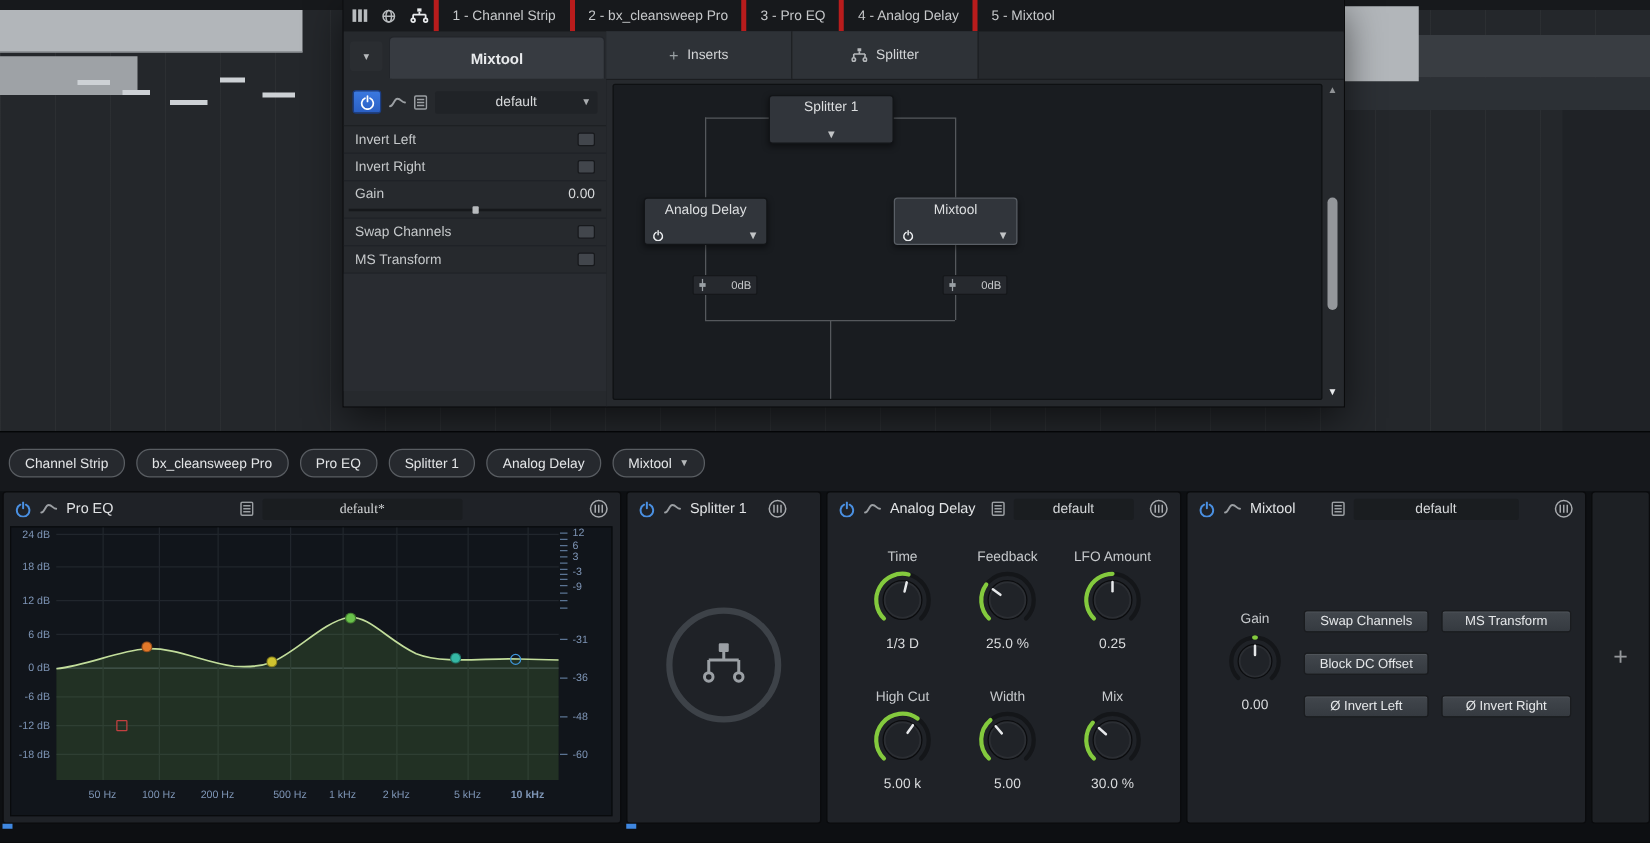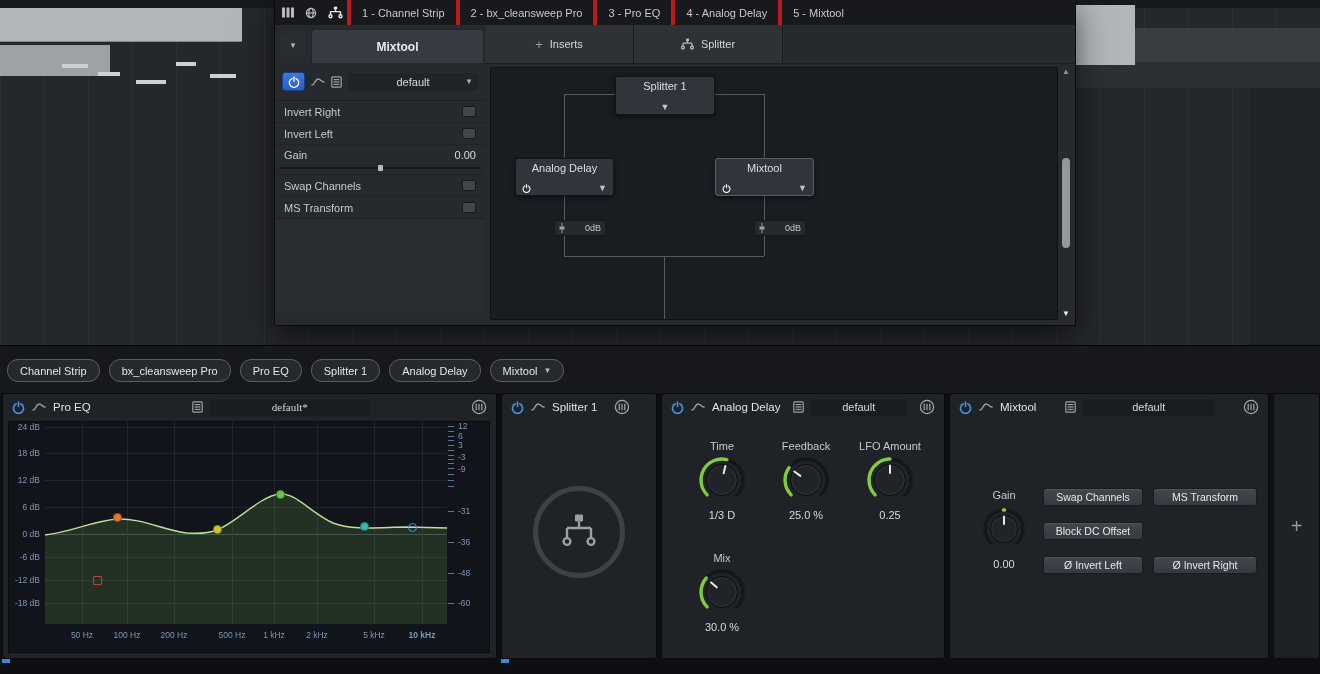--- a/index.html
+++ b/index.html
@@ -202,25 +202,25 @@
               <line x1="2.6" y1="8.4" x2="8.4" y2="8.4"></line>
             </svg>
         </span>
         <div class="preset-select">
           <span>default</span>
           <span class="arrow">▼</span>
         </div>
       </div>
       <div>
         <div class="param-row">
+          <span>Invert Left</span>
+          <span class="ptoggle"></span>
+        </div>
+        <div class="param-row">
           <span>Invert Right</span>
-          <span class="ptoggle"></span>
-        </div>
-        <div class="param-row">
-          <span>Invert Left</span>
           <span class="ptoggle"></span>
         </div>
         <div class="param-row gain">
           <div class="prow">
             <span>Gain</span>
             <span class="pvalue">0.00</span>
           </div>
           <div class="pslider">
             <div class="ptrack"></div>
             <div class="pthumb"></div>
@@ -557,20 +557,42 @@
           <div class="knob"><svg width="50" height="50">
                 <path d="M 10.15 39.85 A 21 21 0 1 1 39.85 39.85" fill="none" stroke="#141619" stroke-width="3.4" stroke-linecap="round"></path>
                 <path d="M 10.15 39.85 A 21 21 0 0 1 25.00 4.00" fill="none" stroke="#84ca3e" stroke-width="3.4" stroke-linecap="round"></path>
                 <circle cx="25" cy="25" r="15.5" fill="#2b2e33" stroke="#0b0c0e"></circle>
                 <circle cx="25" cy="25" r="13.5" fill="#202328"></circle>
                 <line x1="25.00" y1="18.00" x2="25.00" y2="10.50" stroke="#e6e8ea" stroke-width="2" stroke-linecap="round"></line>
               </svg></div>
           <div class="kvalue">0.25</div>
         </div>
         <div class="kgroup">
+          <div class="klabel">High Cut</div>
+          <div class="knob"><svg width="50" height="50">
+                <path d="M 10.15 39.85 A 21 21 0 1 1 39.85 39.85" fill="none" stroke="#141619" stroke-width="3.4" stroke-linecap="round"></path>
+                <path d="M 10.15 39.85 A 21 21 0 0 1 37.08 7.82" fill="none" stroke="#84ca3e" stroke-width="3.4" stroke-linecap="round"></path>
+                <circle cx="25" cy="25" r="15.5" fill="#2b2e33" stroke="#0b0c0e"></circle>
+                <circle cx="25" cy="25" r="13.5" fill="#202328"></circle>
+                <line x1="29.03" y1="19.27" x2="33.34" y2="13.14" stroke="#e6e8ea" stroke-width="2" stroke-linecap="round"></line>
+              </svg></div>
+          <div class="kvalue">5.00 k</div>
+        </div>
+        <div class="kgroup">
+          <div class="klabel">Width</div>
+          <div class="knob"><svg width="50" height="50">
+                <path d="M 10.15 39.85 A 21 21 0 1 1 39.85 39.85" fill="none" stroke="#141619" stroke-width="3.4" stroke-linecap="round"></path>
+                <path d="M 10.15 39.85 A 21 21 0 0 1 11.36 9.03" fill="none" stroke="#84ca3e" stroke-width="3.4" stroke-linecap="round"></path>
+                <circle cx="25" cy="25" r="15.5" fill="#2b2e33" stroke="#0b0c0e"></circle>
+                <circle cx="25" cy="25" r="13.5" fill="#202328"></circle>
+                <line x1="20.45" y1="19.68" x2="15.58" y2="13.97" stroke="#e6e8ea" stroke-width="2" stroke-linecap="round"></line>
+              </svg></div>
+          <div class="kvalue">5.00</div>
+        </div>
+        <div class="kgroup">
           <div class="klabel">Mix</div>
           <div class="knob"><svg width="50" height="50">
                 <path d="M 10.15 39.85 A 21 21 0 1 1 39.85 39.85" fill="none" stroke="#141619" stroke-width="3.4" stroke-linecap="round"></path>
                 <path d="M 10.15 39.85 A 21 21 0 0 1 9.25 11.11" fill="none" stroke="#84ca3e" stroke-width="3.4" stroke-linecap="round"></path>
                 <circle cx="25" cy="25" r="15.5" fill="#2b2e33" stroke="#0b0c0e"></circle>
                 <circle cx="25" cy="25" r="13.5" fill="#202328"></circle>
                 <line x1="19.75" y1="20.37" x2="14.12" y2="15.41" stroke="#e6e8ea" stroke-width="2" stroke-linecap="round"></line>
               </svg></div>
           <div class="kvalue">30.0 %</div>
         </div>

